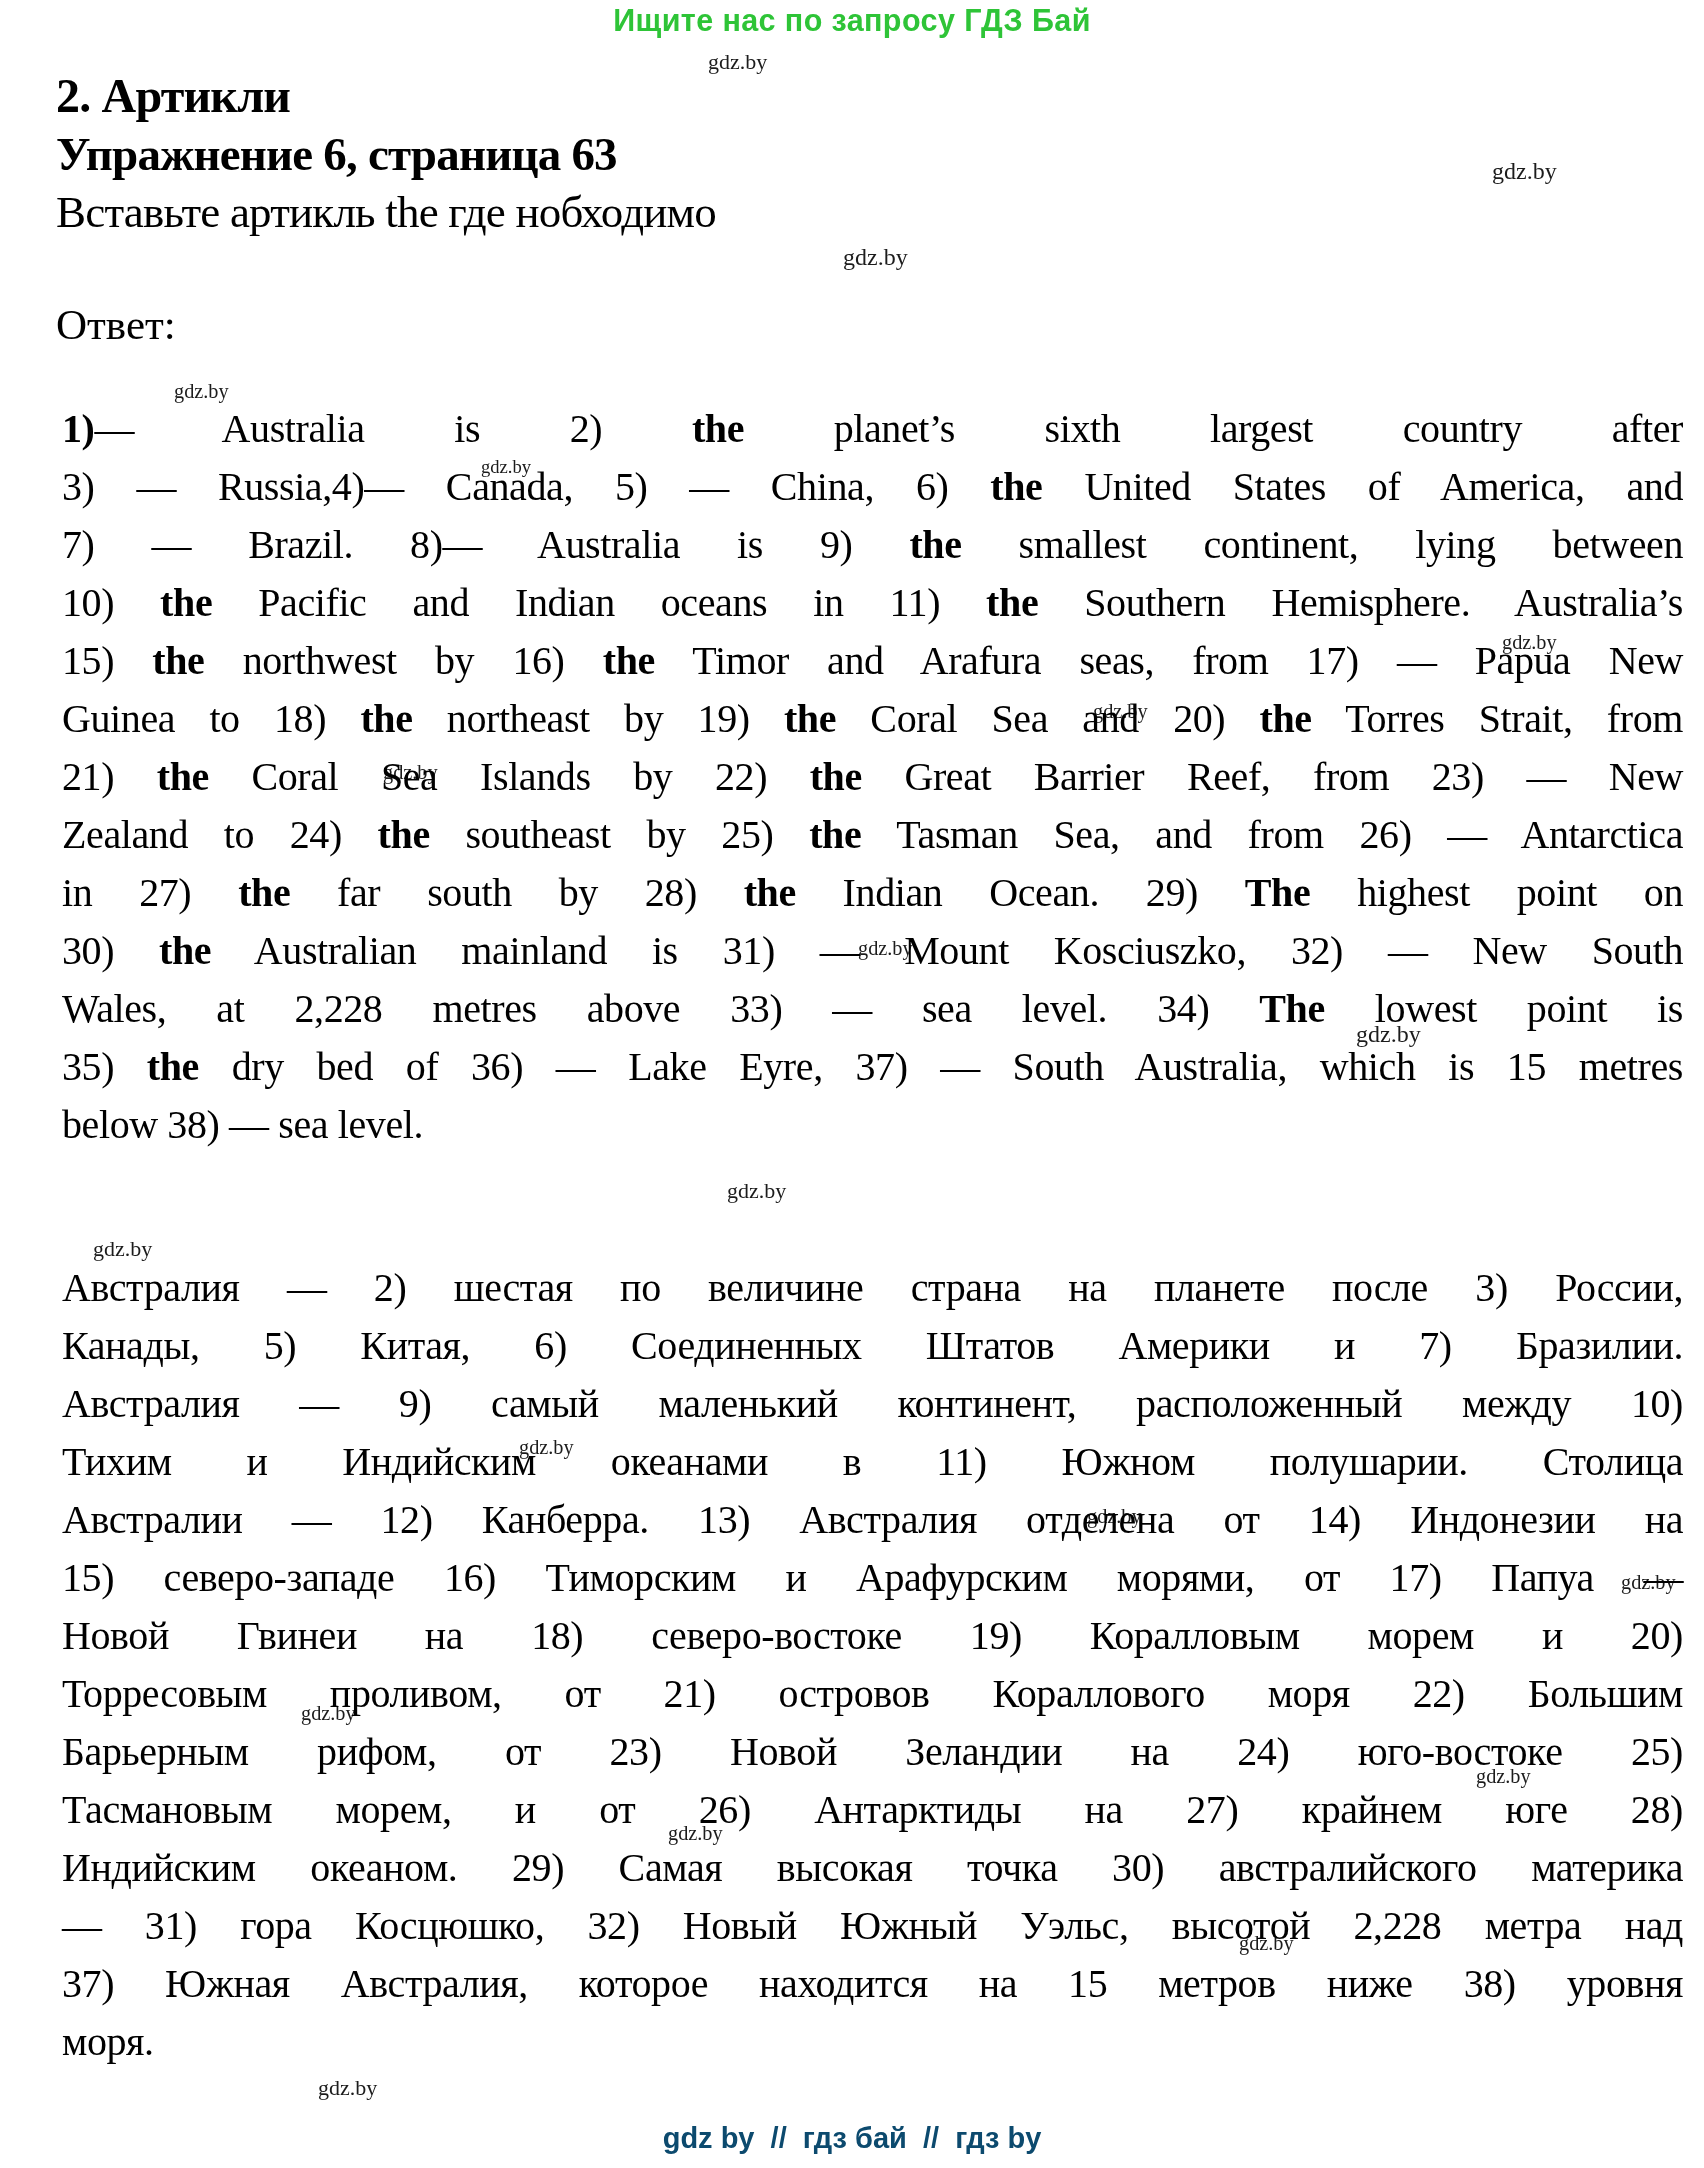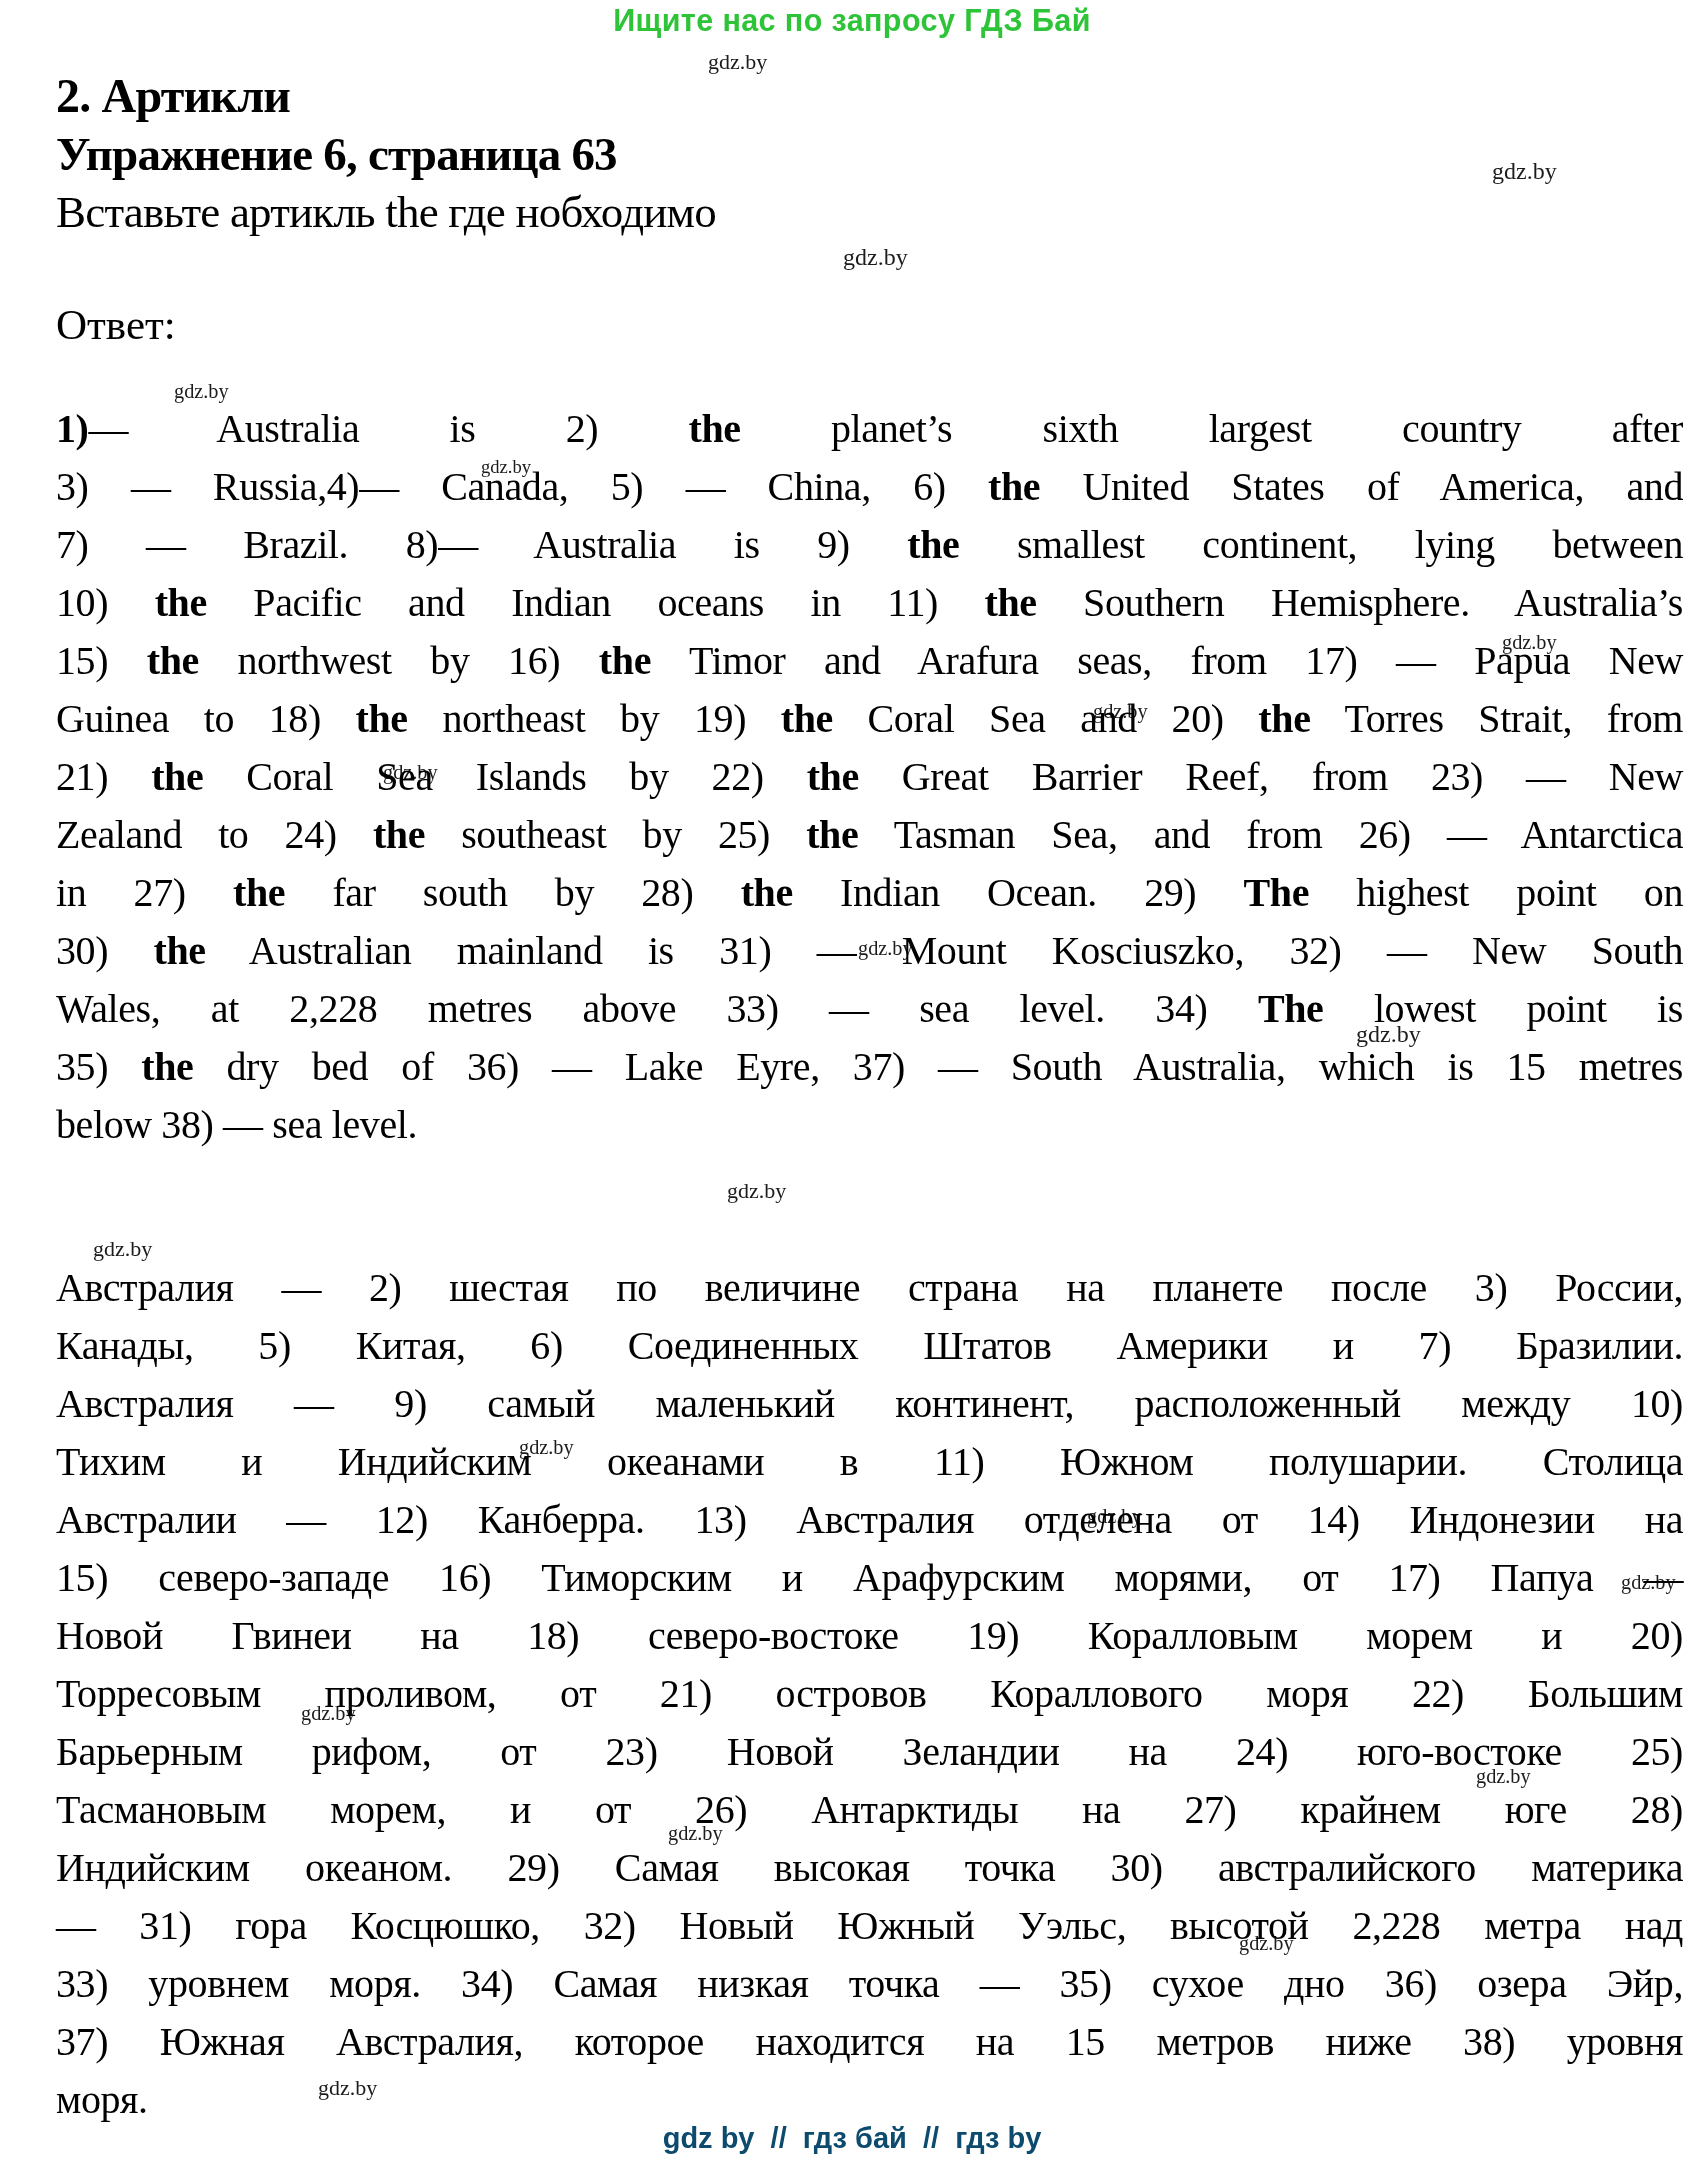--- a/index.html
+++ b/index.html
@@ -34,21 +34,21 @@
   .textblock{
     position:absolute;
     left:56px;
     width:1627px;
     font-size:40px;
     line-height:58px;
     letter-spacing:-0.4px;
   }
   .textblock.en{top:400px;}
   .textblock.ru{top:1259px;}
-  .jline{text-align:justify;text-align-last:justify;}
+  .jline{text-align:justify;text-align-last:justify;margin-left:6px;}
   .jline.last{text-align-last:left;}
   .jline b{font-weight:bold;}
   .footer-promo{
     position:absolute;
     top:2122px;left:0;width:100%;
     text-align:center;
     font-family:"Liberation Sans", sans-serif;
     font-size:29px;
     font-weight:600;
     white-space:pre;
@@ -114,21 +114,20 @@
       <div class="jline">Австралия — 9) самый маленький континент, расположенный между 10)</div>
       <div class="jline">Тихим и Индийским океанами в 11) Южном полушарии. Столица</div>
       <div class="jline">Австралии — 12) Канберра. 13) Австралия отделена от 14) Индонезии на</div>
       <div class="jline">15) северо-западе 16) Тиморским и Арафурским морями, от 17) Папуа —</div>
       <div class="jline">Новой Гвинеи на 18) северо-востоке 19) Коралловым морем и 20)</div>
       <div class="jline">Торресовым проливом, от 21) островов Кораллового моря 22) Большим</div>
       <div class="jline">Барьерным рифом, от 23) Новой Зеландии на 24) юго-востоке 25)</div>
       <div class="jline">Тасмановым морем, и от 26) Антарктиды на 27) крайнем юге 28)</div>
       <div class="jline">Индийским океаном. 29) Самая высокая точка 30) австралийского материка</div>
       <div class="jline">— 31) гора Косцюшко, 32) Новый Южный Уэльс, высотой 2,228 метра над</div>
-      <div class="jline">33) уровнем моря. 34) Самая низкая точка — 35) сухое дно 36) озера Эйр,</div>
       <div class="jline">37) Южная Австралия, которое находится на 15 метров ниже 38) уровня</div>
       <div class="jline last">моря.</div>
     </div>
 
   <div class="footer-promo" style="color: #0c4a6e;">gdz by  //  гдз бай  //  гдз by</div>
 
 </div>
 
 
 </body></html>

